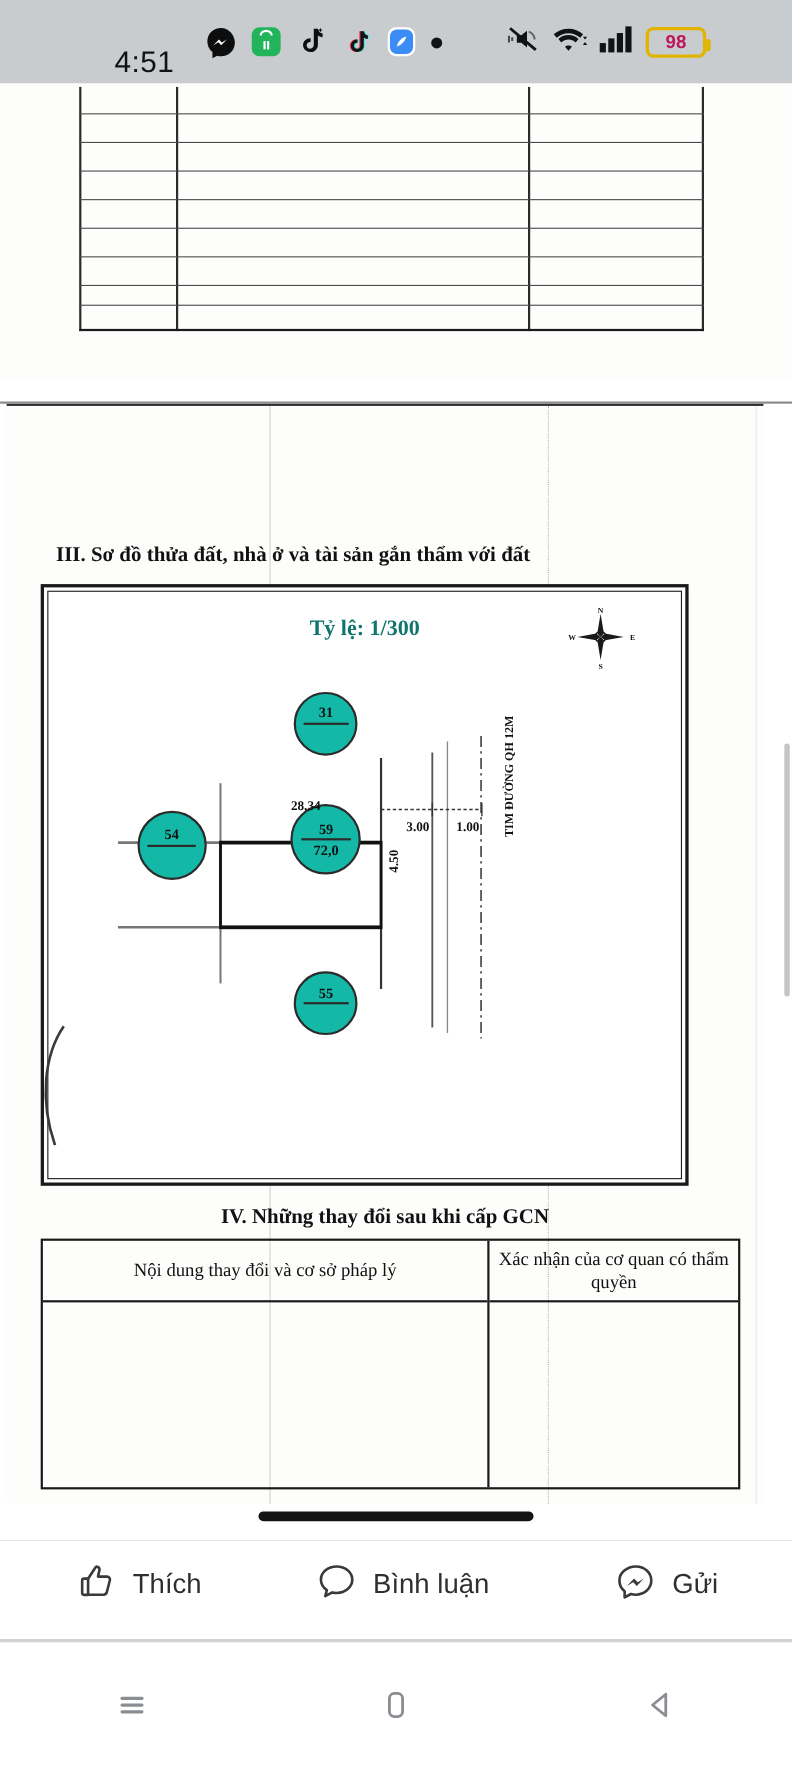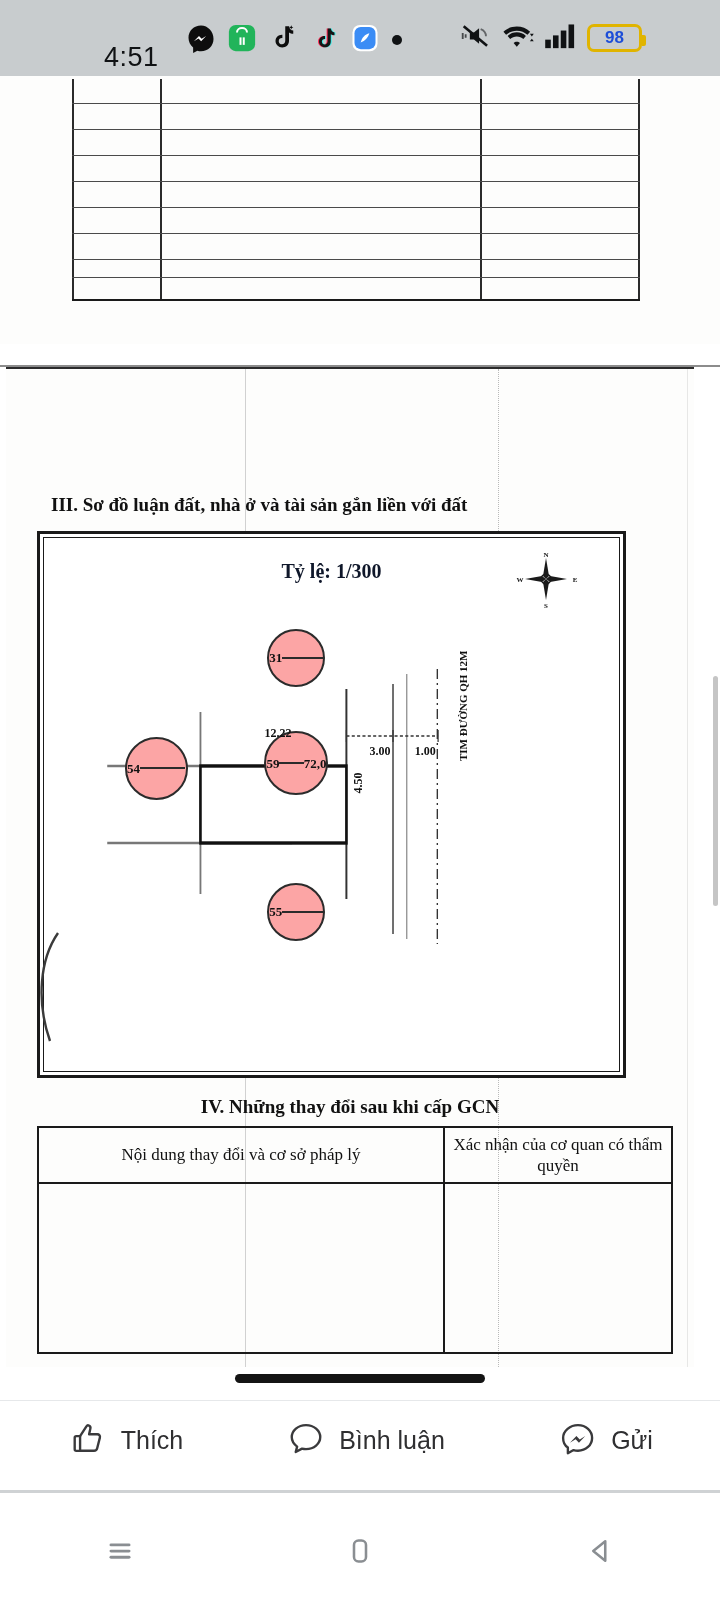--- a/index.html
+++ b/index.html
@@ -28,21 +28,21 @@
   }
   .nicon{ width:30px; height:30px; display:block; }
   #sys-icons{
     position:absolute; right:78px; top:50%; transform:translateY(-50%);
     display:flex; align-items:center; gap:9px;
   }
   .sicon{ display:block; }
   #battery-badge{
     width:55px; height:28px; border:3px solid #e0b400; border-radius:7px;
     display:flex; align-items:center; justify-content:center;
-    font-size:17px; font-weight:bold; color:#1d4ed8;
+    font-size:17px; font-weight:bold; color:#be185d;
     font-family:"Liberation Sans", sans-serif;
     position:relative;
   }
   #battery-badge:after{
     content:""; position:absolute; right:-7px; top:8px;
     width:4px; height:11px; background:#e0b400; border-radius:0 2px 2px 0;
   }
 
   
   #doc-area{
@@ -104,33 +104,33 @@
     max-width:769px;
     border:3px solid #1a1a1a; background:#ffffff;
   }
   #drawing-frame-inner{
     position:absolute; left:3px; top:3px; right:3px; bottom:3px;
     border:1px solid #1a1a1a;
   }
   #scale-label{
     position:absolute; left:0; right:0; top:26px; text-align:center;
     font-family:"Liberation Serif", serif;
-    font-weight:bold; font-size:20px; color:#0f172a;
+    font-weight:bold; font-size:20px; color:#0f766e;
   }
 
   
   #compass{ position:absolute; right:44px; top:14px; width:64px; height:62px; }
 
   
   #plot{ position:absolute; left:0; top:0; width:100%; height:100%; }
 
   .circ{
     position:absolute; border:2px solid #2b2b2b; border-radius:50%;
-    background:#fca5a5;
-    display:flex; align-items:center; justify-content:center;text-align:right;
+    background:#14b8a6;
+    display:flex; flex-direction:column; align-items:center; justify-content:center;text-align:right;
   }
   .circ .num{
     font-family:"Liberation Serif", serif;
     font-size:13px; font-weight:bold; color:#111; line-height:1.05;
   }
   .circ .bar{
     width:76%; height:2px; background:#2b2b2b; margin:2px 0;
   }
   .circ .den{
     font-family:"Liberation Serif", serif;
@@ -317,21 +317,21 @@
 
   <div id="page-gap"></div>
   <div id="sep-line"></div>
 
   <div id="cert-page">
 
     <div class="crease" style="left:239px;"></div>
     <div class="crease dotted" style="left:492px;"></div>
     <div class="crease" style="left:681px; opacity:.5;"></div>
 
-    <div id="section3-title">III. Sơ đồ luận đất, nhà ở và tài sản gắn liền với đất</div>
+    <div id="section3-title">III. Sơ đồ thửa đất, nhà ở và tài sản gắn thẩm với đất</div>
 
     <div id="drawing-frame" style="width: 589px; height: 547px;">
       <div id="drawing-frame-inner"></div>
 
       <div id="scale-label">Tỷ lệ: 1/300</div>
 
       <div id="compass">
         <svg width="64" height="62" viewBox="0 0 64 62">
           <text x="31" y="9" font-size="7" font-family="Liberation Serif, serif" font-weight="bold" text-anchor="middle" fill="#111">N</text>
           <text x="31" y="60" font-size="7" font-family="Liberation Serif, serif" font-weight="bold" text-anchor="middle" fill="#111">S</text>
@@ -387,21 +387,21 @@
           <span class="den">72,0</span>
         </div>
 
         <div class="circ" style="left:39%; top:64.5%; width:58px; height:58px;">
           <span class="num">55</span>
           <span class="bar"></span>
           <span class="den"></span>
         </div>
 
         
-        <div class="dimtxt" style="left:38.5%; top:39.5%; transform:translateY(-150%);">12.22</div>
+        <div class="dimtxt" style="left:38.5%; top:39.5%; transform:translateY(-150%);">28.34</div>
 
         <div class="vtxt" style="left:53.3%; top:46%; transform:rotate(-90deg) translate(-50%,0);">4.50</div>
 
         <div class="dimtxt" style="left:56.5%; top:38.8%;">3.00</div>
 
         <div class="dimtxt" style="left:64.3%; top:38.8%;">1.00</div>
 
         <div class="vtxt" style="left:71.5%; top:42%; transform:rotate(-90deg); transform-origin:left top; font-size:11px;">TIM ĐƯỜNG QH 12M</div>
       </div>
     </div>

